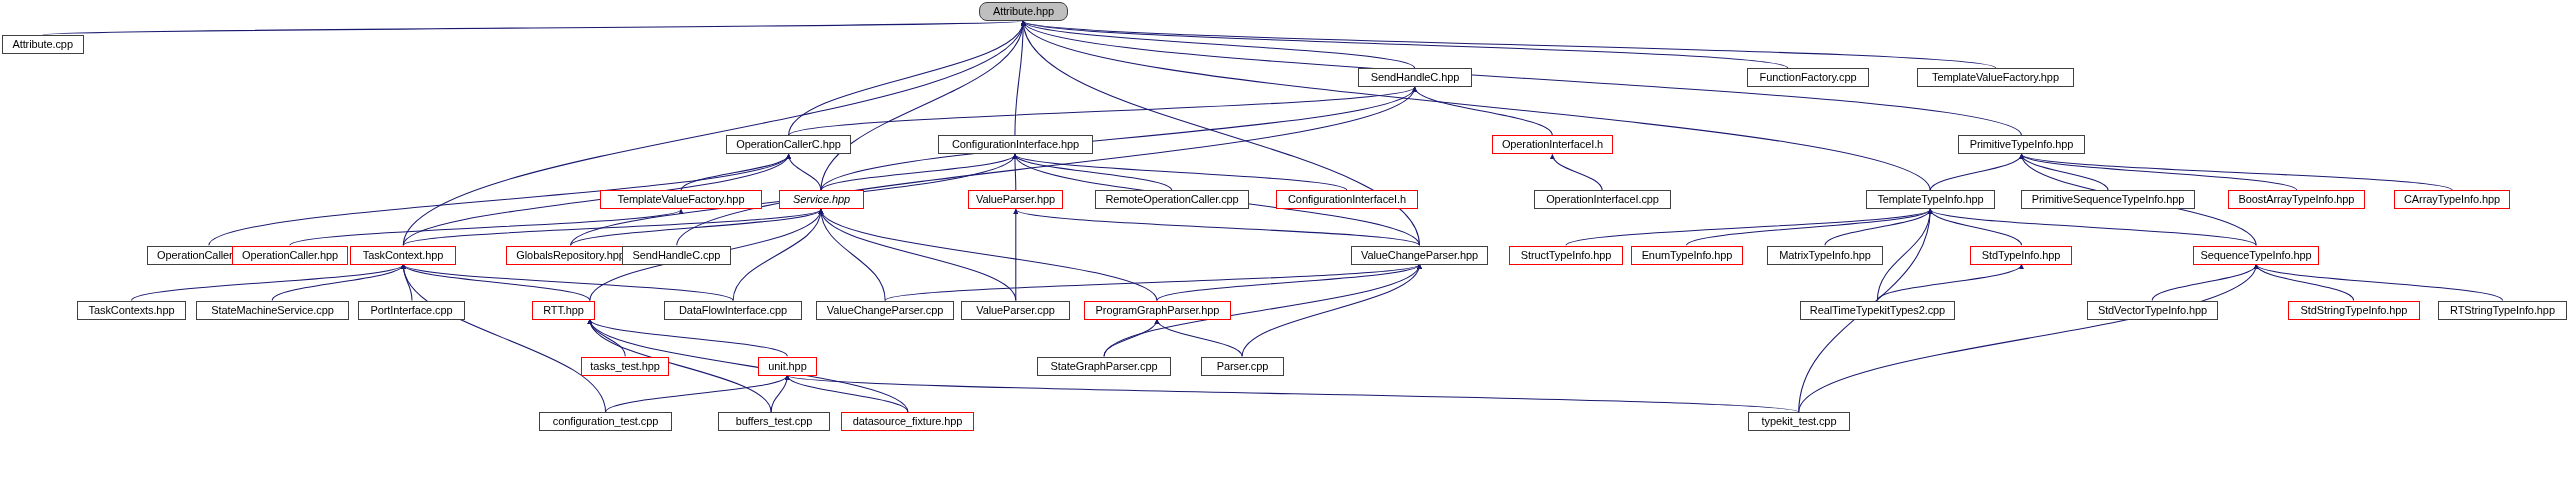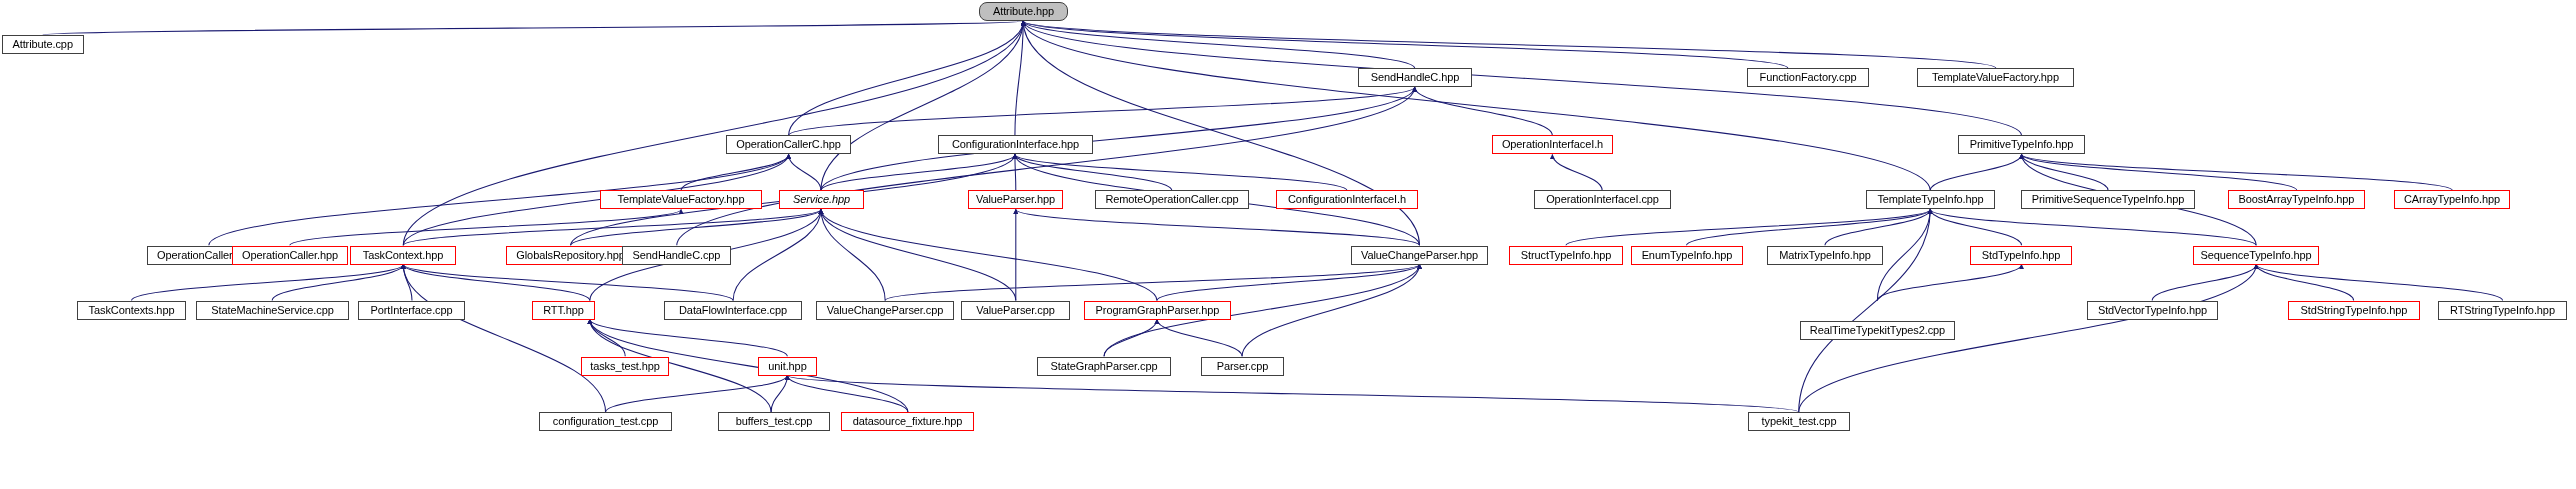--- a/index.html
+++ b/index.html
@@ -165,21 +165,21 @@
       <div class="node red" style="left: 1970px; top: 246px; width: 102px;">StdTypeInfo.hpp</div>
       <div class="node red" style="left: 2193px; top: 246px; width: 126px;">SequenceTypeInfo.hpp</div>
       <div class="node" style="left: 77px; top: 301px; width: 109px;">TaskContexts.hpp</div>
       <div class="node" style="left: 196px; top: 301px; width: 153px;">StateMachineService.cpp</div>
       <div class="node" style="left: 358px; top: 301px; width: 107px;">PortInterface.cpp</div>
       <div class="node red" style="left: 532px; top: 301px; width: 63px;">RTT.hpp</div>
       <div class="node" style="left: 664px; top: 301px; width: 138px;">DataFlowInterface.cpp</div>
       <div class="node" style="left: 816px; top: 301px; width: 138px;">ValueChangeParser.cpp</div>
       <div class="node" style="left: 961px; top: 301px; width: 109px;">ValueParser.cpp</div>
       <div class="node red" style="left: 1084px; top: 301px; width: 147px;">ProgramGraphParser.hpp</div>
-      <div class="node" style="left: 1800px; top: 301px; width: 155px; margin-top: 20px;">RealTimeTypekitTypes2.cpp</div>
+      <div class="node" style="left: 1800px; top: 301px; width: 155px;">RealTimeTypekitTypes2.cpp</div>
       <div class="node" style="left: 2087px; top: 301px; width: 131px;">StdVectorTypeInfo.hpp</div>
       <div class="node red" style="left: 2288px; top: 301px; width: 132px;">StdStringTypeInfo.hpp</div>
       <div class="node" style="left: 2438px; top: 301px; width: 129px;">RTStringTypeInfo.hpp</div>
       <div class="node red" style="left: 581px; top: 357px; width: 88px;">tasks_test.hpp</div>
       <div class="node red" style="left: 758px; top: 357px; width: 59px;">unit.hpp</div>
       <div class="node" style="left: 1037px; top: 357px; width: 134px;">StateGraphParser.cpp</div>
       <div class="node" style="left: 1201px; top: 357px; width: 83px;">Parser.cpp</div>
       <div class="node" style="left: 539px; top: 412px; width: 133px;">configuration_test.cpp</div>
       <div class="node" style="left: 718px; top: 412px; width: 112px;">buffers_test.cpp</div>
       <div class="node red" style="left: 841px; top: 412px; width: 133px;">datasource_fixture.hpp</div>

